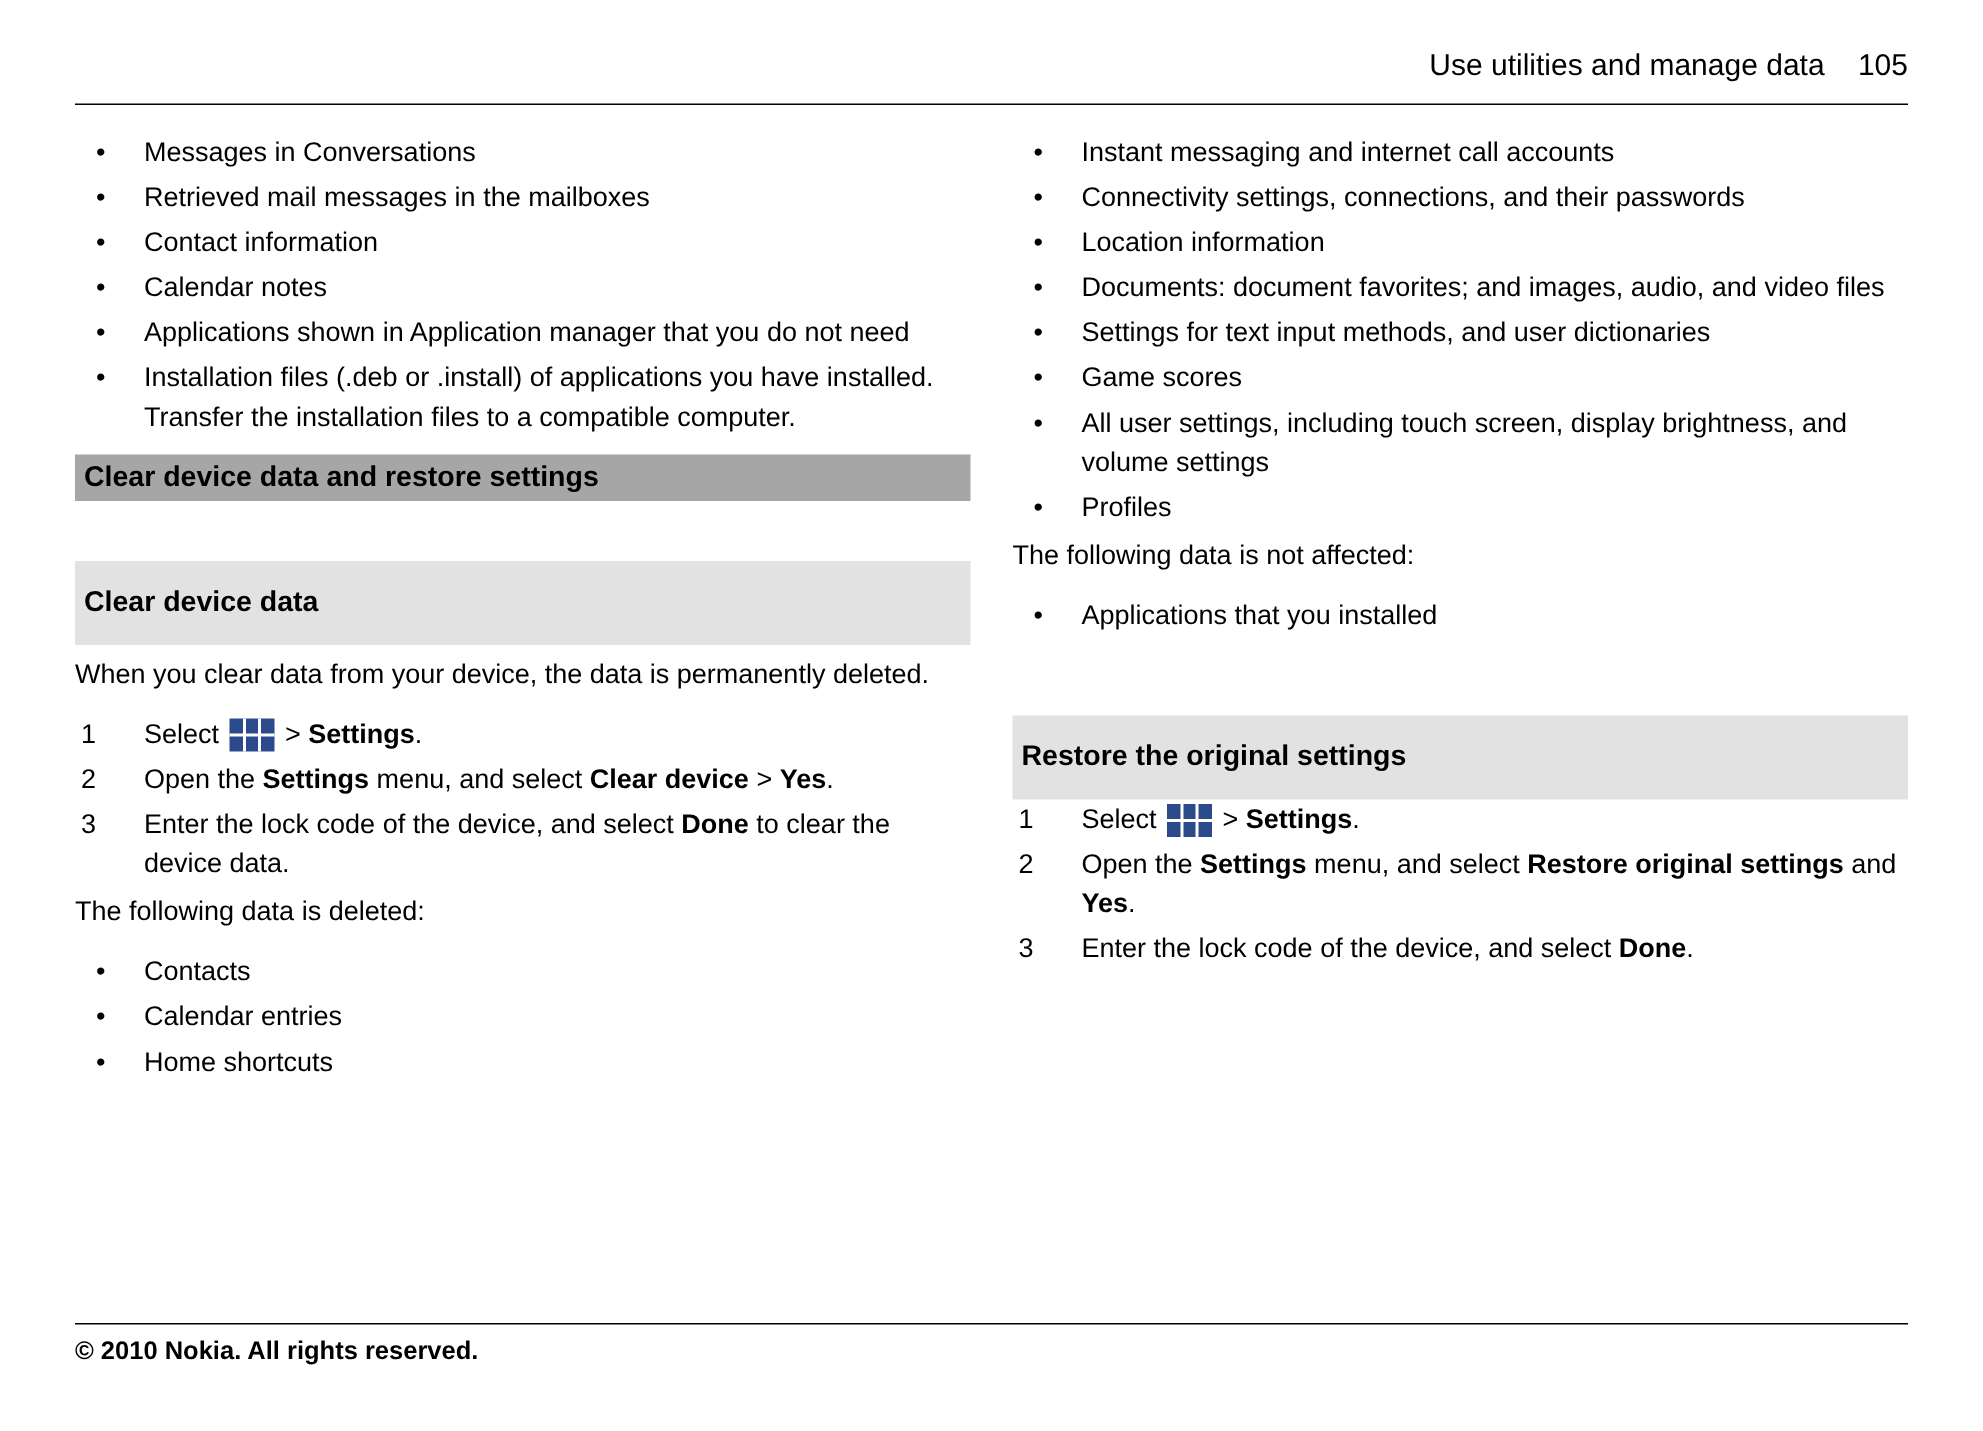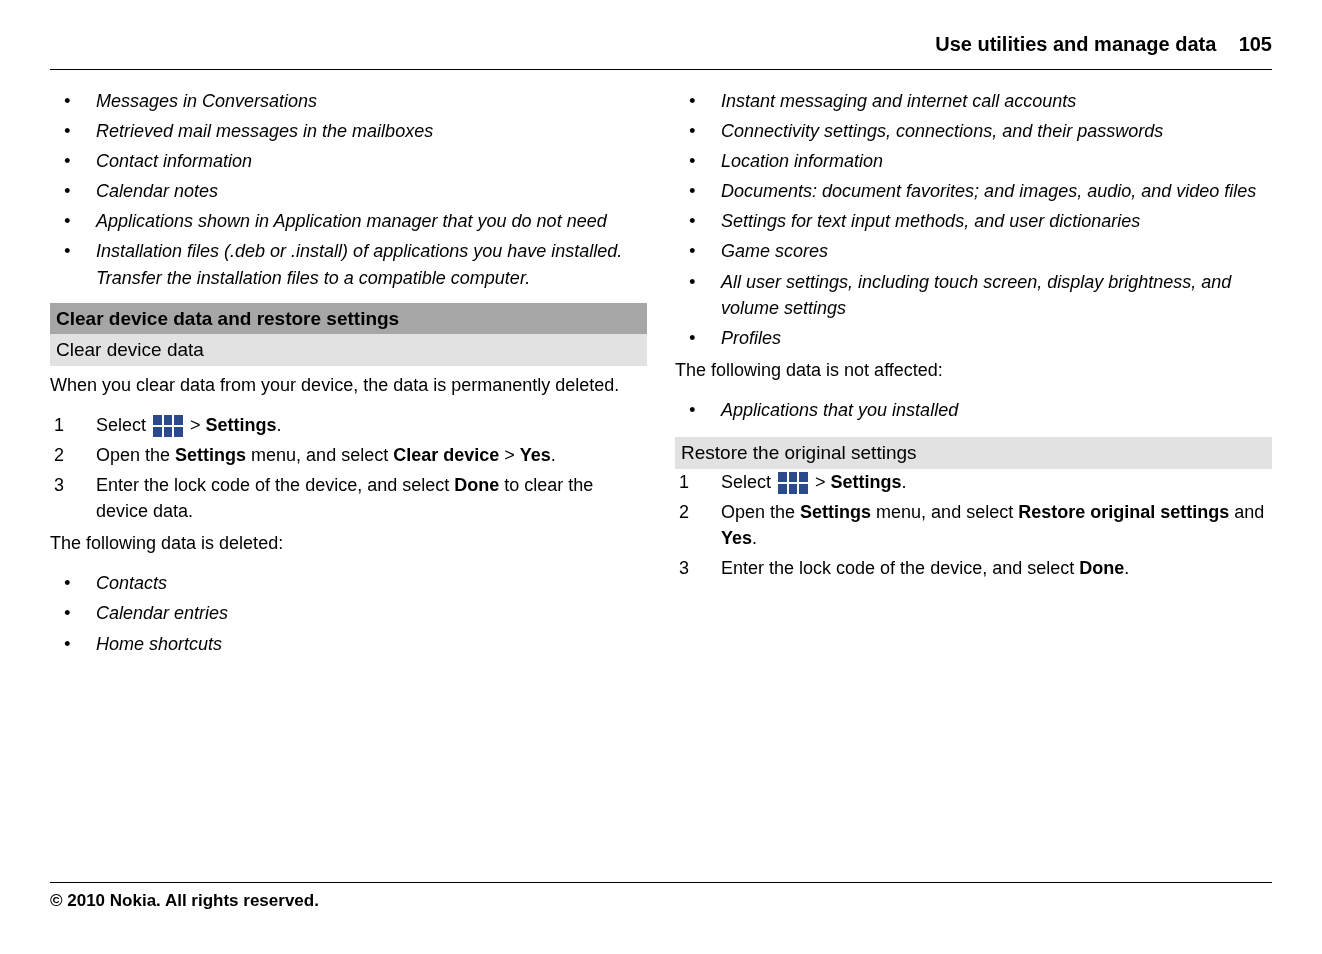--- a/index.html
+++ b/index.html
@@ -11,21 +11,21 @@
     background: #fff;
     width: 1322px;
     height: 954px;
     position: relative;
   }
   .page {
     padding: 30px 50px 10px 50px;
   }
   .header {
     text-align: right;
-    font-weight: bold;
+    font-weight: normal;
     font-size: 20px;
     padding-bottom: 10px;
     border-bottom: 1.5px solid #000;
     margin-bottom: 18px;
   }
   .columns {
     display: flex;
     gap: 28px;
   }
   .col {
@@ -34,21 +34,20 @@
   }
   ul.bullets {
     list-style: none;
     margin-left: 0;
     padding-left: 0;
   }
   ul.bullets > li {
     position: relative;
     padding-left: 46px;
     margin-bottom: 4px;
-    font-style: italic;
   }
   ul.bullets > li::before {
     content: "•";
     position: absolute;
     left: 14px;
     top: 0;
     font-size: 18px;
   }
   ol.steps {
     list-style: none;
@@ -69,23 +68,24 @@
   }
   .section-dark {
     background: #a6a6a6;
     font-weight: bold;
     padding: 2px 6px;
     margin-top: 12px;
     font-size: 19px;
   }
   .section-light {
     background: #e2e2e2;
-    font-weight: normal;
-    padding: 2px 6px;
+    font-weight: bold;
+    padding: 14px 6px;
     font-size: 19px;
+    margin-top: 40px;
   }
   .para {
     margin: 6px 0 14px 0;
   }
   .bold { font-weight: bold; }
   .app-icon {
     display: inline-block;
     width: 30px;
     height: 22px;
     background: #2b4a8b;

